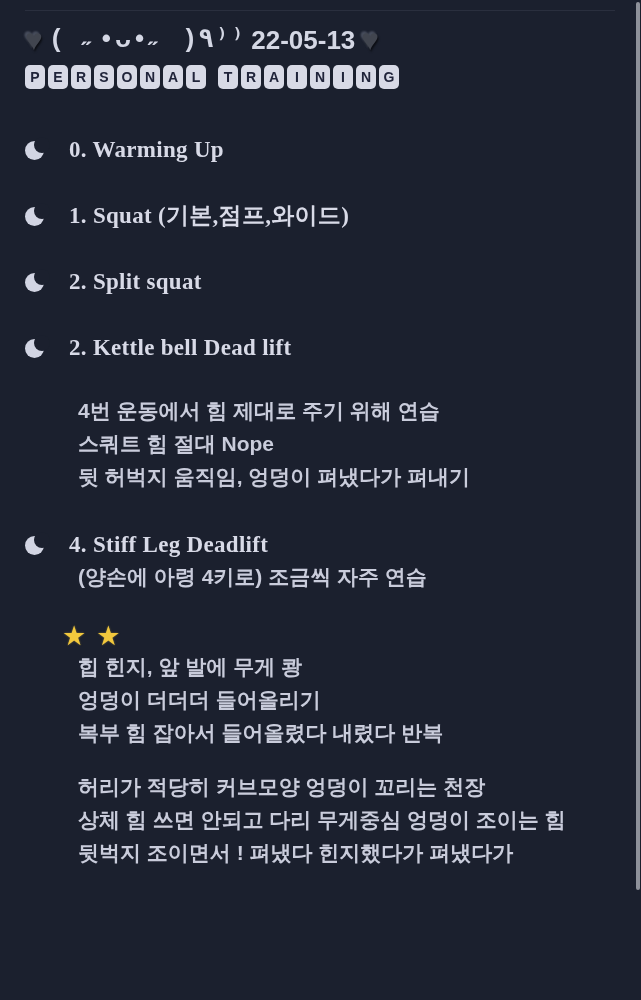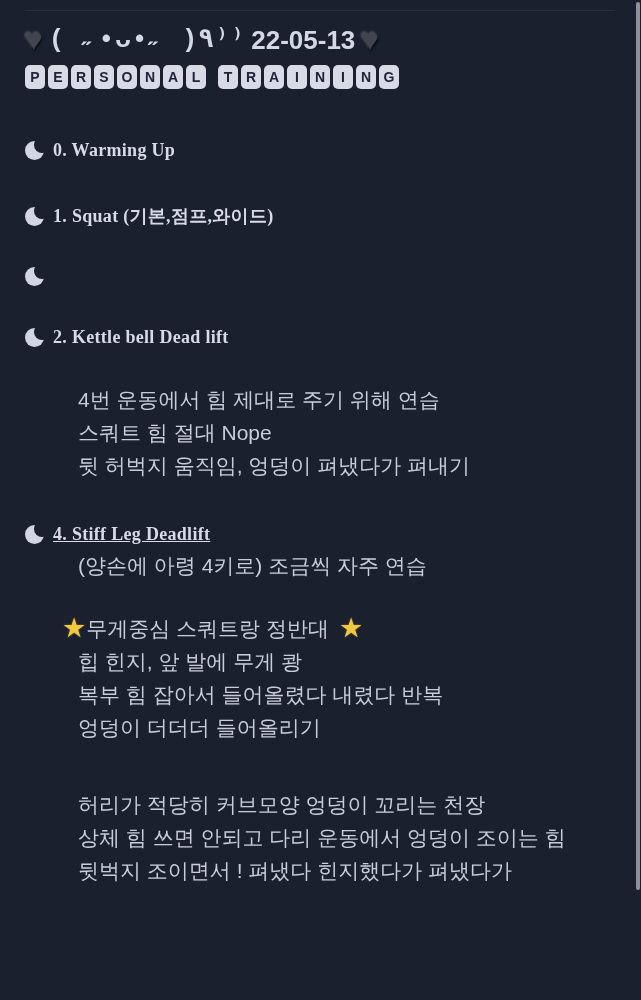--- a/index.html
+++ b/index.html
@@ -28,37 +28,37 @@
   .kaomoji{letter-spacing:1px;font-family:Liberation Mono, monospace;}
   .badge-row{margin-top:7px;display:flex;align-items:center;}
   .badge-row .box{
     display:inline-flex;align-items:center;justify-content:center;
     width:20px;height:24px;margin-right:3px;border-radius:5px;
     background:var(--badge-bg);color:var(--badge-text);
     font-size:14px;font-weight:bold;
   }
   .badge-row .space{display:inline-block;width:9px;}
   .heading{
-    display:flex;align-items:center;gap:9px;
+    display:flex;align-items:center;gap:25px;
     font-family:"Liberation Serif","DejaVu Serif",serif;
-    font-weight:bold;font-size:18px;color:var(--heading);
+    font-weight:bold;font-size:23px;color:var(--heading);
     line-height:30px;letter-spacing:0.3px;
   }
   .heading.h0{margin-top:46px;}
   .heading.h1,.heading.h2,.heading.h3{margin-top:36px;font-family:Liberation Serif, serif;}
-  .heading.h4{margin-top:37px;text-decoration:underline;}
+  .heading.h4{margin-top:37px;}
   .moon{position:relative;width:19px;height:19px;display:inline-block;flex:0 0 auto;}
   .moon::before{content:"";position:absolute;inset:0;border-radius:50%;background:#d2d5e3;}
   .moon::after{content:"";position:absolute;width:16px;height:16px;border-radius:50%;background:var(--bg);left:9px;top:-4px;}
-  .para{padding-left:53px;font-size:21px;font-weight:400;color:var(--text);}
+  .para{padding-left:53px;font-size:21px;font-weight:700;color:var(--text);}
   .para .line{line-height:33px;white-space:nowrap;}
   .para.notes3{margin-top:31px;}
   .para.intro4{}
   .para.tips4{margin-top:30px;}
-  .para.tips4b{margin-top:44px;}
+  .para.tips4b{margin-top:21px;}
   .star-line{
     margin-left:-16px;line-height:37px;display:flex;align-items:center;white-space:nowrap;
   }
   .star{font-size:27px;color:var(--star);line-height:1;text-shadow:0 0 2px rgba(242,200,61,0.5);}
   .star.trailing{margin-left:10px;}
 </style>
 </head>
 <body>
 
 <div class="top-separator"></div>
@@ -98,20 +98,21 @@
     <span>0. Warming Up</span>
   </div>
 
   <div class="heading h1">
     <span class="moon"></span>
     <span>1. Squat (기본,점프,와이드)</span>
   </div>
 
   <div class="heading h2">
     <span class="moon"></span>
+    <span>2. Split squat</span>
   </div>
 
   <div class="heading h3">
     <span class="moon"></span>
     <span>2. Kettle bell Dead lift</span>
   </div>
 
   <div class="para notes3">
     <div class="line">4번 운동에서 힘 제대로 주기 위해 연습</div>
     <div class="line">스쿼트 힘 절대 Nope</div>
@@ -123,27 +124,26 @@
     <span>4. Stiff Leg Deadlift</span>
   </div>
 
   <div class="para intro4">
     <div class="line">(양손에 아령 4키로) 조금씩 자주 연습</div>
   </div>
 
   <div class="para tips4">
     <div class="line star-line">
       <span class="star">★</span>
-      <span>무게중심 스쿼트랑 정반대</span>
       <span class="star trailing">★</span>
     </div>
     <div class="line">힙 힌지, 앞 발에 무게 쾅</div>
+    <div class="line">엉덩이 더더더 들어올리기</div>
     <div class="line">복부 힘 잡아서 들어올렸다 내렸다 반복</div>
-    <div class="line">엉덩이 더더더 들어올리기</div>
   </div>
 
   <div class="para tips4b">
     <div class="line">허리가 적당히 커브모양 엉덩이 꼬리는 천장</div>
-    <div class="line">상체 힘 쓰면 안되고 다리 운동에서 엉덩이 조이는 힘</div>
+    <div class="line">상체 힘 쓰면 안되고 다리 무게중심 엉덩이 조이는 힘</div>
     <div class="line">뒷벅지 조이면서 ! 펴냈다 힌지했다가 펴냈다가</div>
   </div>
 
 </div>
 
 </body></html>

